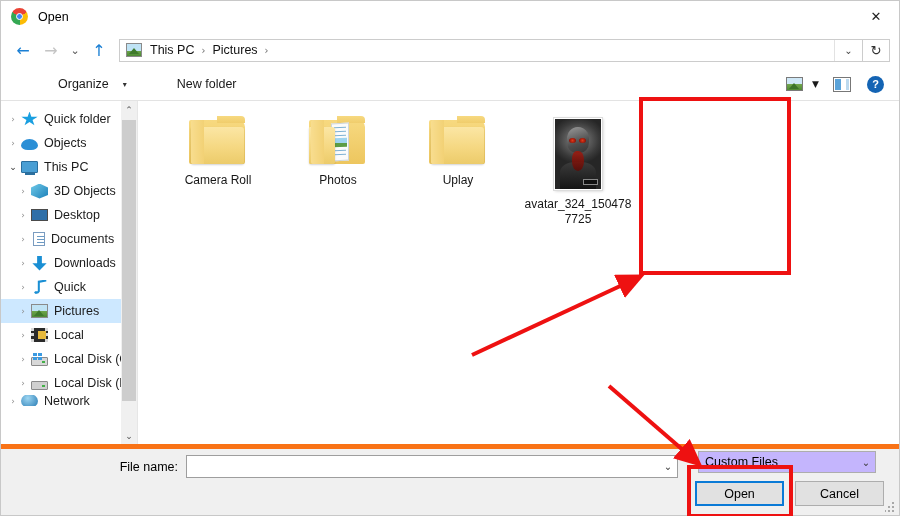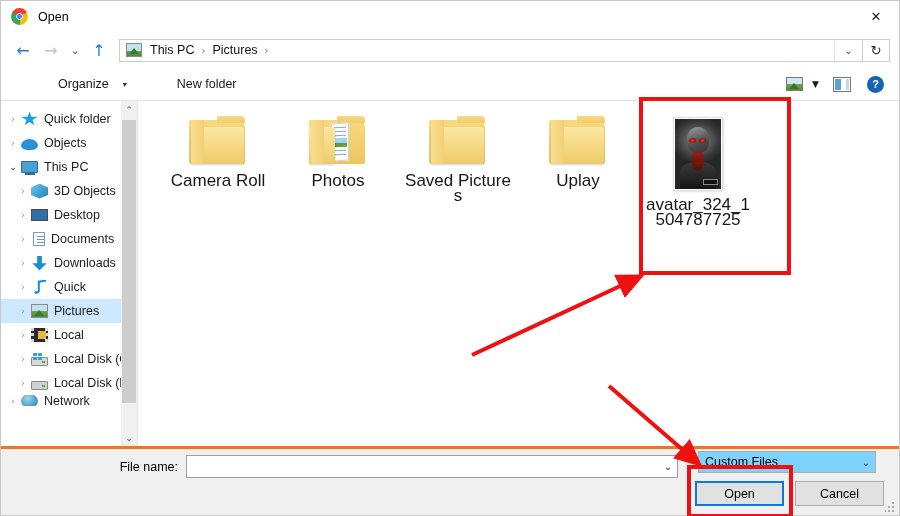--- a/index.html
+++ b/index.html
@@ -543,21 +543,21 @@
   }
   .folder-sheet2 {
     position: absolute;
     left: 17px; top: 7px;
     width: 15px; height: 36px;
     background: #f5d882;
     border-radius: 1px;
     transform: skewY(-2deg);
   }
   .file-label {
-    font-size: 17px;
+    font-size: 12px;
     color: #161616;
     text-align: center;
     line-height: 15px;
     width: 112px;
     word-break: break-all;
   }
   .thumb-wrap {
     width: 48px; height: 72px;
     margin-bottom: 7px;
     background: #ffffff;
@@ -610,21 +610,21 @@
     background: #111;
     border: 1px solid #888;
     box-sizing: border-box;
   }
 
   
   .bottom {
     height: 66px;
     min-height: 66px;
     background: #f0f0f0;
-    border-top: 3px solid #f97316;
+    border-top: 5px solid #f97316;
     position: relative;
   }
   .filename-row {
     position: absolute;
     left: 0; top: 6px;
     right: 0;
     height: 23px;
     display: flex;
     align-items: center;
   }
@@ -653,21 +653,21 @@
     width: 18px;
     text-align: center;
     font-size: 10px;
     color: #3a3a3a;
     font-family: "DejaVu Sans", sans-serif;
   }
   .filter-combo {
     position: absolute;
     left: 697px; top: 450px;
     width: 178px; height: 22px;
-    background: #7dd3fc;
+    background: #c4b5fd;
     border: 1px solid #adadad;
     box-sizing: border-box;
     display: flex;
     align-items: center;
     font-size: 12.5px;
     color: #000;
     padding-left: 6px;
   }
   .filter-combo .val { flex: 1 1 auto; }
   .btn {
@@ -861,28 +861,20 @@
             <div class="pic"></div>
             <div class="line"></div>
               <div class="line"></div>
           </div>
           <div class="folder-front" style="left:0; width:26px;"></div>
           <div class="folder-flap"></div>
         </div>
         <div class="file-label">Photos</div>
       </div>
 
-      <div class="file-item">
-        <div class="folder-ico">
-          <div class="folder-back"></div>
-          <div class="folder-front"></div>
-          <div class="folder-flap"></div>
-        </div>
-        <div class="file-label">Saved Pictures</div>
-      </div>
 
       <div class="file-item">
         <div class="folder-ico">
           <div class="folder-back"></div>
           <div class="folder-front"></div>
           <div class="folder-flap"></div>
         </div>
         <div class="file-label">Uplay</div>
       </div>
 

